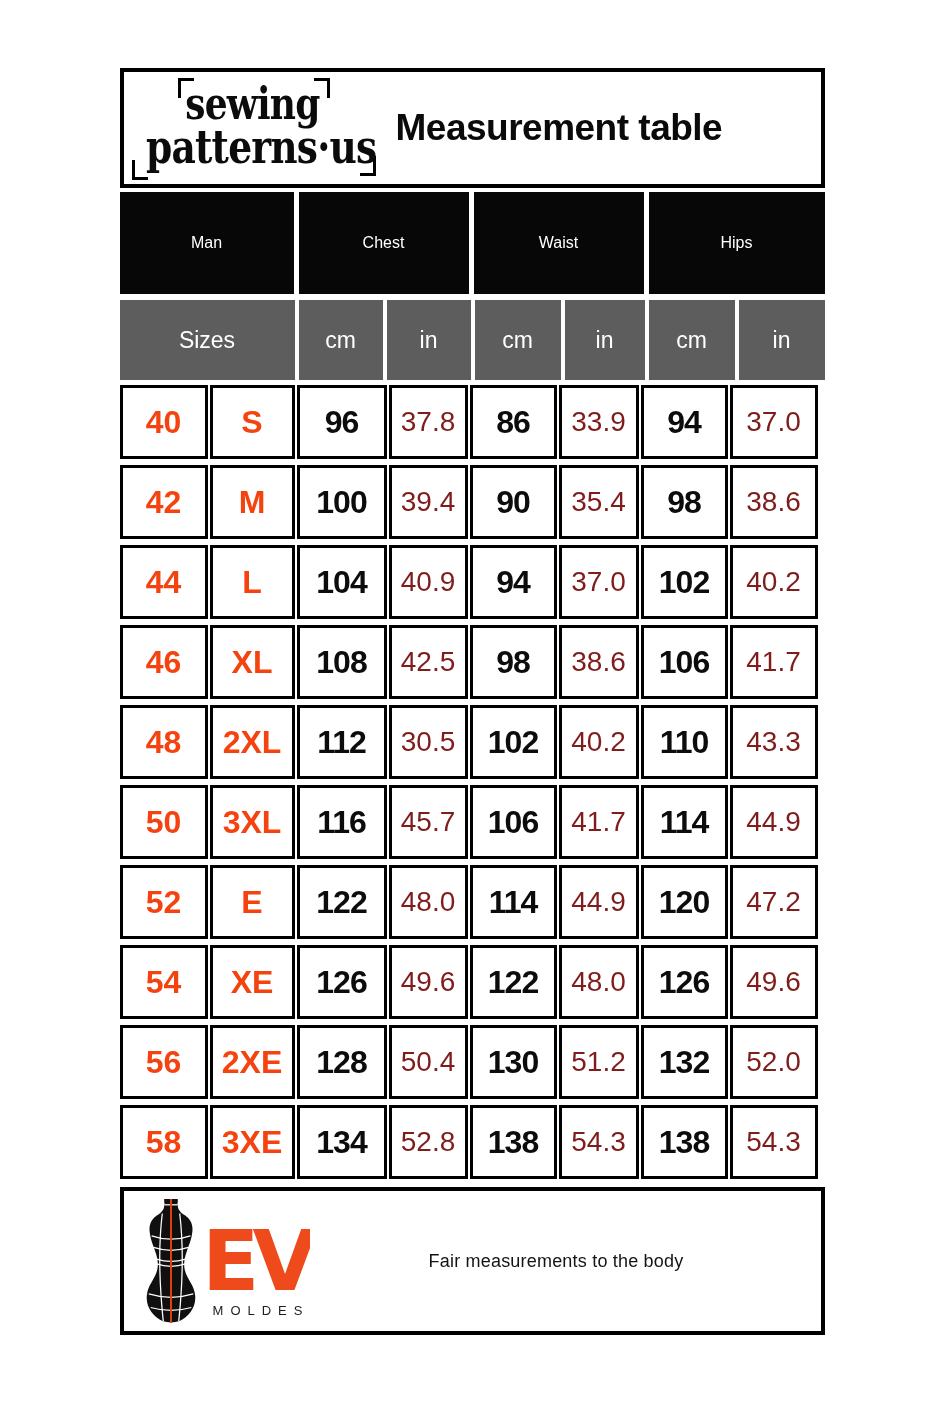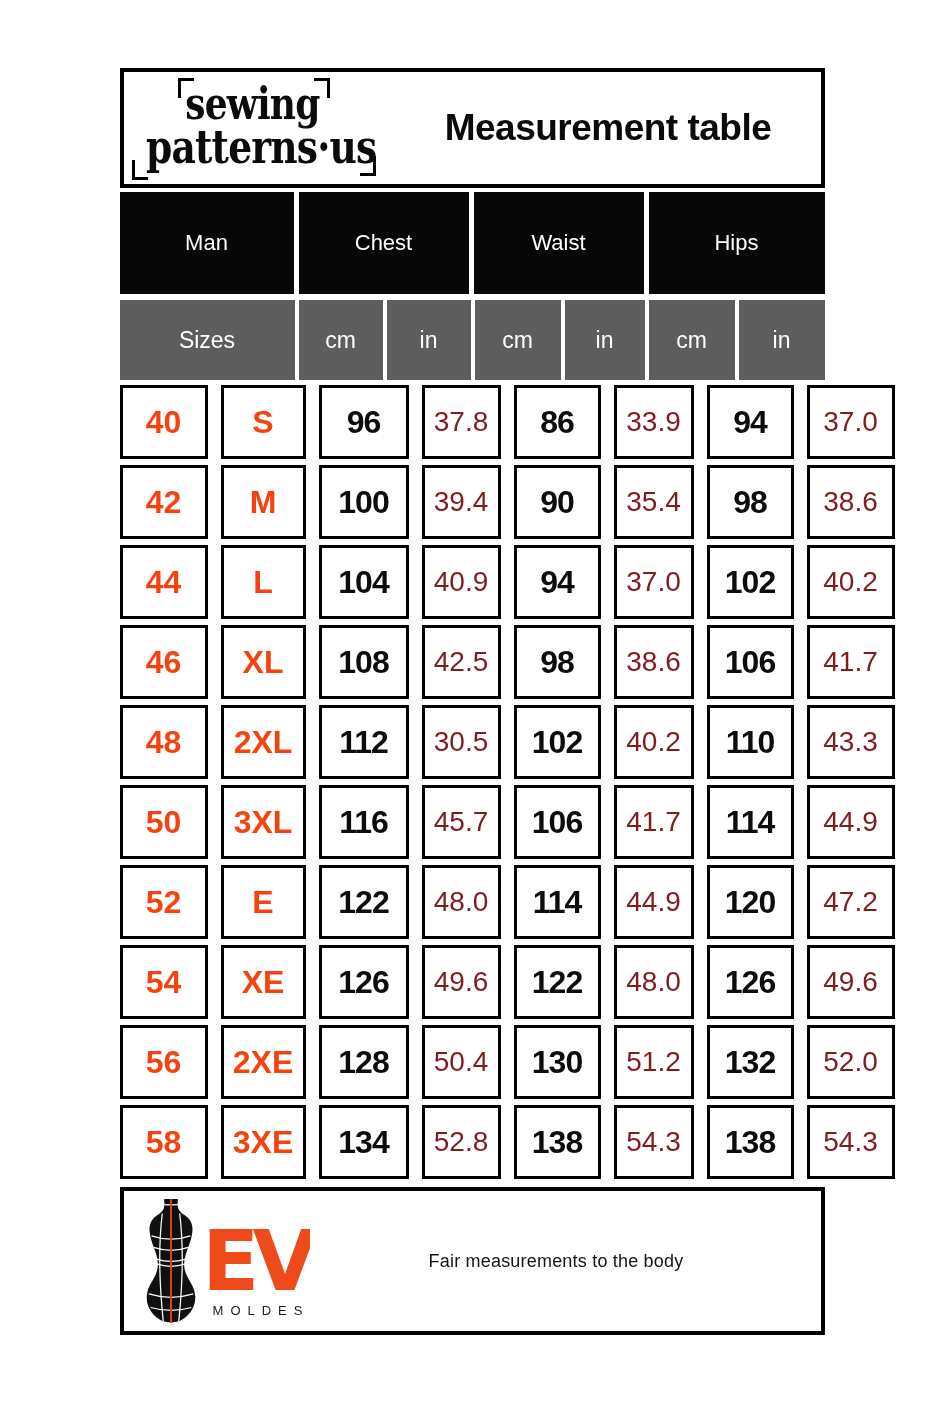--- a/index.html
+++ b/index.html
@@ -21,33 +21,33 @@
     color:#0b0b0b;letter-spacing:-1px;white-space:nowrap;
   }
   .logo-line1{font-size:45px;line-height:44px;}
   .logo-line2{font-size:47px;line-height:42px;}
   .bk{position:absolute;width:13px;height:17px;}
   .bk-tl{border-left:3px solid #000;border-top:3px solid #000;left:32px;top:-4px;}
   .bk-tr{border-right:3px solid #000;border-top:3px solid #000;right:30px;top:-4px;}
   .bk-bl{border-left:3px solid #000;border-bottom:3px solid #000;left:-14px;bottom:-6px;}
   .bk-br{border-right:3px solid #000;border-bottom:3px solid #000;right:-16px;bottom:-2px;}
   .title{
-    flex:1;text-align:center;padding-left:36px;
+    flex:1;padding-left:36px;
     font-size:37px;font-weight:bold;color:#0a0a0a;letter-spacing:-0.5px;
   }
 
   
   .group-grid{display:grid;grid-template-columns:174px 170px 170px 176px;column-gap:5px;}
   .sub-grid{display:grid;grid-template-columns:175px 84px 84px 86px 80px 86px 86px;column-gap:4px;}
-  .row-grid{display:grid;grid-template-columns:88px 85px 90px 79px 87px 80px 87px 88px;column-gap:13px;}
+  .row-grid{display:grid;grid-template-columns:88px 85px 90px 79px 87px 80px 87px 88px;column-gap:2px;}
 
   .group-row{margin-bottom:6px;}
   .group-cell{
     height:102px;background:var(--header-bg,#070707);color:#fff;
-    display:flex;align-items:center;justify-content:center;font-size:22px;
+    display:flex;align-items:center;justify-content:center;font-size:16px;
   }
   .sub-row{margin-bottom:5px;}
   .sub-cell{
     height:80px;background:var(--subheader-bg,#5d5d5d);color:#fff;
     display:flex;align-items:center;justify-content:center;font-size:23px;
   }
   .data-row{margin-bottom:6px;}
   .cell{
     box-sizing:border-box;height:74px;background:#fff;border:3px solid #000;
     display:flex;align-items:center;justify-content:center;

